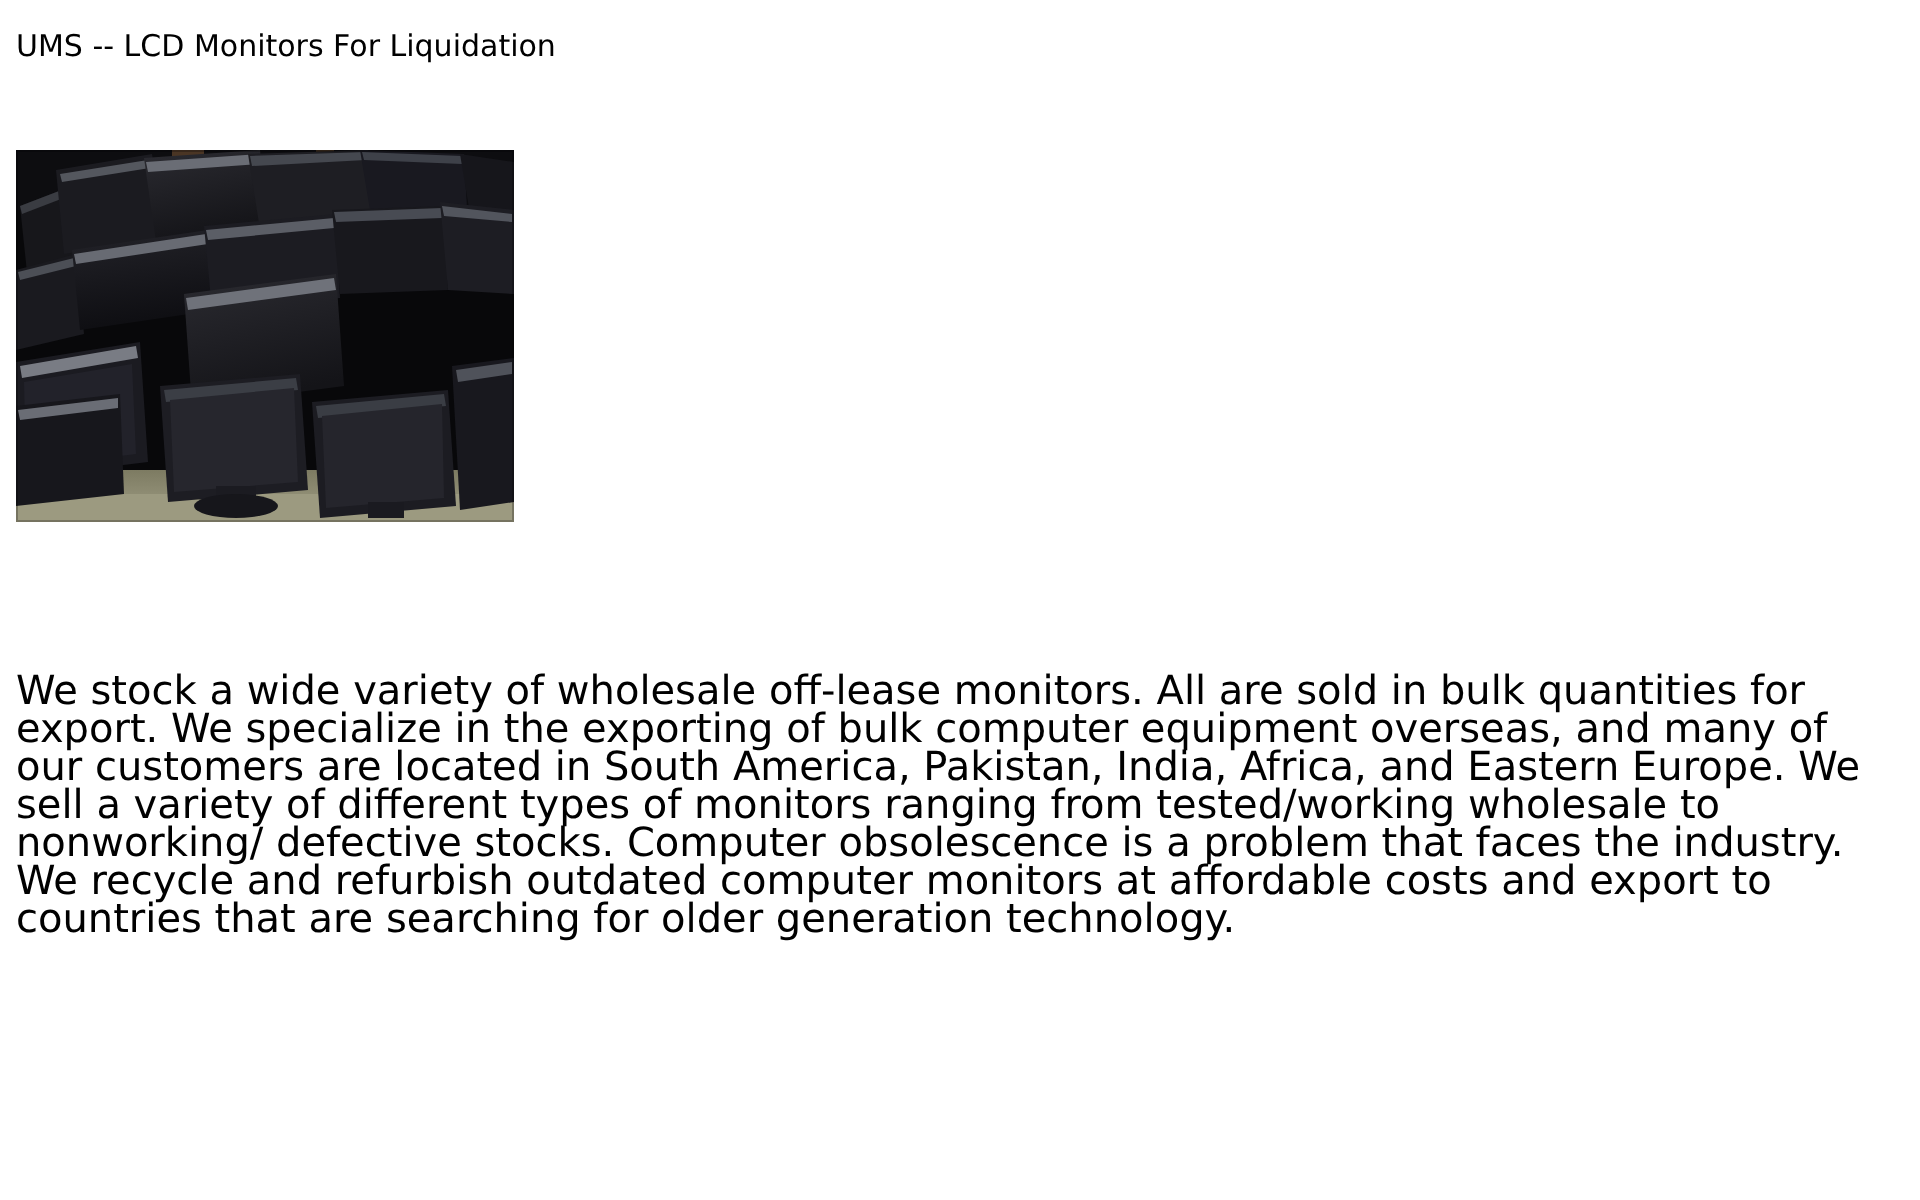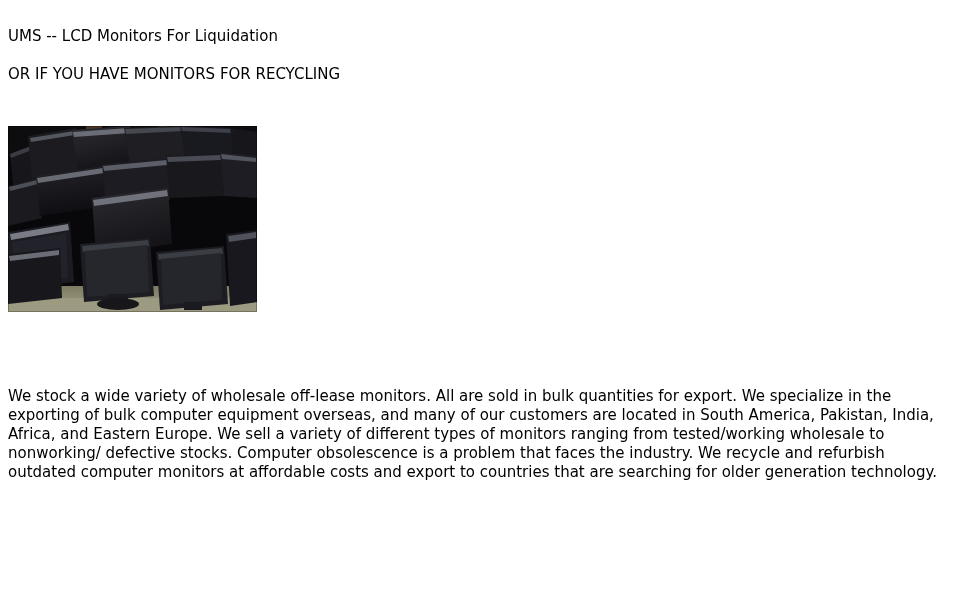--- a/index.html
+++ b/index.html
@@ -19,21 +19,21 @@
     box-sizing: border-box;
   }
   .headline {
     font-size: 15px;
     line-height: 19px;
     margin: 0 0 19px 0;
     color: #000;
     white-space: nowrap;
   }
   .headline:first-child {
-    margin-top: 19px;
+    margin-top: 6px;
   }
   .photo-wrap {
     margin-top: 42px;
     margin-bottom: 0;
     width: 249px;
     height: 186px;
   }
   .photo {
     width: 249px;
     height: 186px;
@@ -42,34 +42,33 @@
     overflow: hidden;
     background: #0a0a0c;
   }
   .photo svg {
     display: block;
     width: 249px;
     height: 186px;
   }
   .body-copy {
     margin: 75px 0 0 0;
-    font-size: 15px;
+    font-size: 20px;
     line-height: 19px;
     max-width: 944px;
     color: #000;
     text-align: left;
   }
 </style>
 </head>
 <body>
 
 <div class="page">
 
   <p class="headline">UMS -- LCD Monitors For Liquidation</p>
-  <p class="headline">OR IF YOU HAVE MONITORS FOR RECYCLING</p>
 
   <div class="photo-wrap">
     <div class="photo">
       <svg viewBox="0 0 249 186" preserveAspectRatio="none">
         <defs>
           <linearGradient id="screenG" x1="0" y1="0" x2="0.3" y2="1">
             <stop offset="0%" stop-color="#2b2b31"></stop>
             <stop offset="100%" stop-color="#141418"></stop>
           </linearGradient>
           <linearGradient id="screenG2" x1="0" y1="0" x2="0.2" y2="1">

